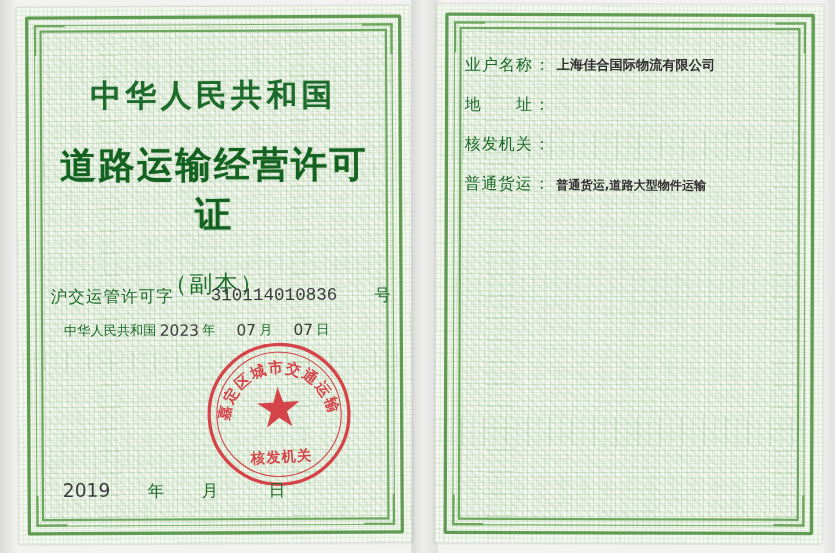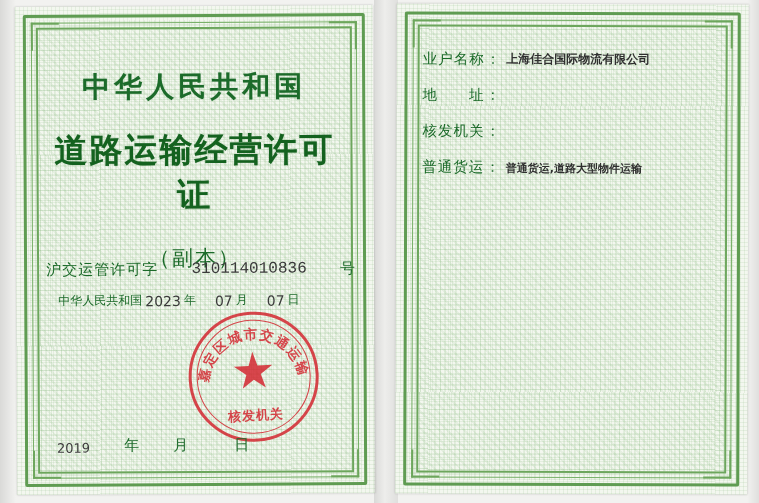--- a/index.html
+++ b/index.html
@@ -150,21 +150,21 @@
     right: 60px;
     top: 430px;
     display: flex;
     align-items: flex-end;
     font-family: "DejaVu Serif", serif;
     font-size: 15px;
     color: #1b6a29;
   }
   .date-row .y {
     font-family: "DejaVu Sans", sans-serif;
-    font-size: 13px;
+    font-size: 17px;
     color: #3b3b3b;
     text-align: center;
   }
   .date-row .sp { display: inline-block; width: 34px; }
   .date-row .sp-wide { display: inline-block; width: 46px; }
 
   
   .seal {
     position: absolute;
     left: 172px;

